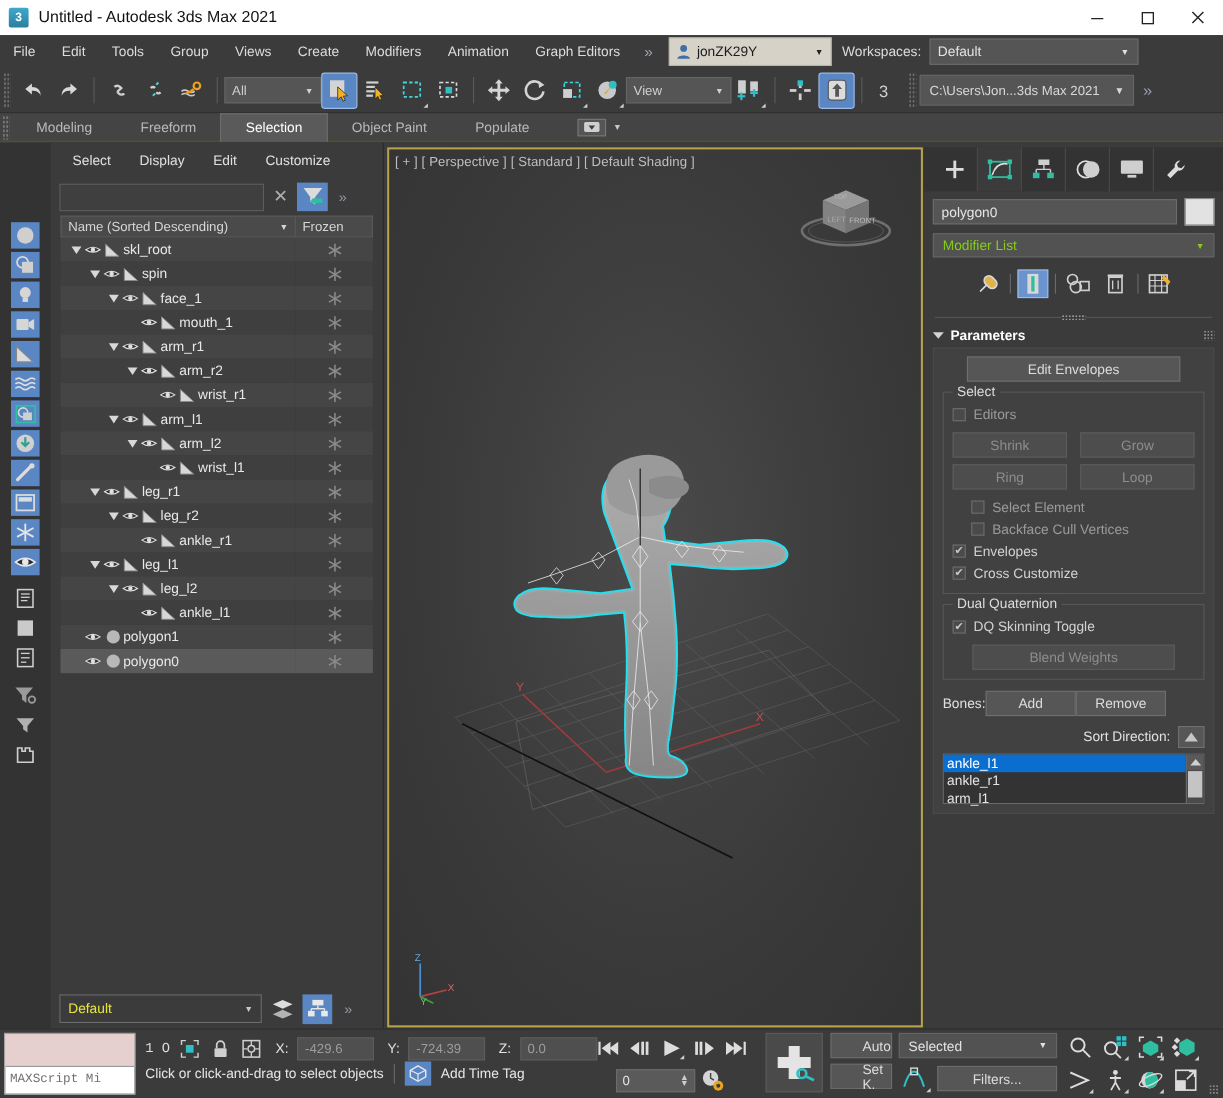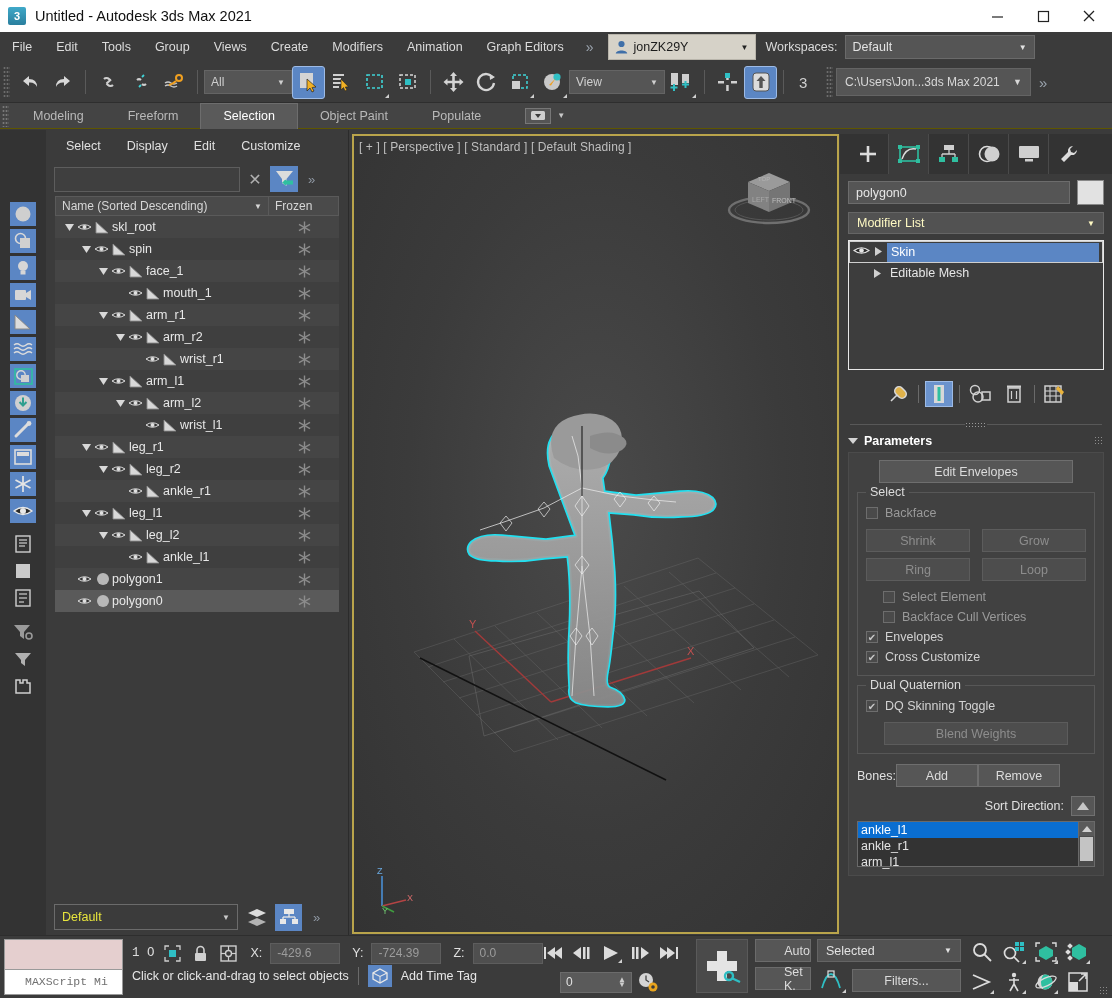--- a/index.html
+++ b/index.html
@@ -152,21 +152,21 @@
   .cmdpanel{ position:absolute;left:840px;top:134px;width:272px;height:800px;background:#3b3b3b;}
   .cmd-tabs{ display:flex;height:40px;background:#333333;padding-left:8px;}
   .cmd-tab{ width:40px;height:40px;display:flex;align-items:center;justify-content:center;}
   .cmd-tab.sel{ background:#3b3b3b;}
   .cmd-tab + .cmd-tab{ border-left:1px solid #4a4a4a;}
   .namerow{ display:flex;align-items:center;padding:6px 8px 0 8px;gap:7px;}
   .namefield{ flex:1;height:23px;background:#555;border:1px solid #6c6c6c;
     display:flex;align-items:center;padding:0 7px;font-size:12.5px;color:#e6e6e6;}
   .swatch{ width:27px;height:25px;background:#e2e2e2;border:1px solid #888;}
   .modlist-combo{ margin:7px 8px 0 8px;height:22px;background:#525252;border:1px solid #656565;
-    display:flex;align-items:center;padding:0 8px;font-size:12.5px;color:#fef9c3;}
+    display:flex;align-items:center;padding:0 8px;font-size:12.5px;color:#84cc16;}
   .modlist-combo .ar{ margin-left:auto;font-size:8px;}
   .modstack{ margin:6px 8px 0 8px;height:130px;background:#3d3d3d;border:1px solid #e8e8e8;}
   .mrow{ height:21px;display:flex;align-items:center;padding:0 3px;gap:4px;}
   .mrow.sel .mlabel{ background:#5b86c4;color:#fff;}
   .mlabel{ font-size:12.5px;color:#e6e6e6;padding:0 4px;flex:1;line-height:19px;}
   .mrow.sel{ border:1px solid #cfcfcf; height:22px;}
   .stackbtns{ display:flex;align-items:center;justify-content:center;gap:6px;height:36px;margin-top:6px;}
   .sbtn{ width:28px;height:26px;display:flex;align-items:center;justify-content:center;}
   .sbtn.on{ background:#6b93cd;border:1px solid #9dbbe6;}
   .vsep{ width:1px;height:18px;background:#6a6a6a;}
@@ -205,21 +205,21 @@
   .bitem{ height:16px;line-height:16px;font-size:12.5px;color:#e4e4e4;padding-left:3px;}
   .bitem.sel{ background:#0a6ed1;color:#fff;}
   .bscroll{ width:16px;background:#4b4b4b;border-left:1px solid #6a6a6a;position:relative;}
   .bscroll .up{ height:14px;display:flex;align-items:center;justify-content:center;background:#5a5a5a;}
   .bscroll .thumb{ position:absolute;top:15px;left:1px;right:1px;height:24px;background:#c4c4c4;}
 
   
   .statusarea{ position:absolute;left:0;top:935px;width:1112px;height:63px;background:#3b3b3b;border-top:1px solid #2e2e2e;}
   .mxs{ position:absolute;left:4px;top:3px;width:119px;height:56px;border:1px solid #9a9a9a;background:#fff;}
   .mxs .pinkbar{ height:30px;background:#e5cfcf;border-bottom:1px solid #9a9a9a;}
-  .mxs .lab{ font-family:"Liberation Mono",monospace;font-size:11.5px;color:#707070;padding:5px 20px;white-space:nowrap;overflow:hidden;}
+  .mxs .lab{ font-family:"Liberation Mono",monospace;font-size:11.5px;color:#707070;padding:5px 4px;white-space:nowrap;overflow:hidden;}
   .coordrow{ position:absolute;left:132px;top:3px;height:28px;display:flex;align-items:center;gap:8px;}
   .lockcount{ font-size:12.5px;color:#dcdcdc;font-family:"Liberation Mono",monospace;}
   .miniico{ width:20px;height:20px;display:flex;align-items:center;justify-content:center;}
   .coordlab{ font-size:12.5px;color:#e0e0e0;margin-left:4px;}
   .coordfield{ width:70px;height:21px;background:#4f4f4f;border:1px solid #5d5d5d;
     display:flex;align-items:center;padding:0 6px;font-size:12px;color:#9c9c9c;}
   .prompt{ position:absolute;left:132px;top:28px;height:24px;display:flex;align-items:center;gap:9px;}
   .prompt .txt{ font-size:12.5px;color:#e6e6e6;}
   .pbar{ width:1px;height:18px;background:#6a6a6a;}
   .timetagbtn{ width:24px;height:22px;background:#5b86c4;display:flex;align-items:center;justify-content:center;}
@@ -1347,45 +1347,20 @@
     <div class="namerow">
       <div class="namefield">polygon0</div>
       <div class="swatch"></div>
     </div>
 
     <div class="modlist-combo">
       <span>Modifier List</span>
       <span class="ar">▼</span>
     </div>
 
-    <div class="modstack">
-      <div class="mrow sel">
-        <span>
-          <svg width="17" height="11">
-              <path d="M1 5.5 Q8.5 0 16 5.5 Q8.5 11 1 5.5 Z" fill="#2b2b2b" stroke="#e4e4e4" stroke-width="1.1"></path>
-              <circle cx="8.5" cy="5.5" r="2.3" fill="#e4e4e4"></circle>
-            </svg>
-        </span>
-        <span>
-          <svg width="9" height="9">
-              <path d="M1 0 L8 4.5 L1 9 Z" fill="#d0d0d0"></path>
-            </svg>
-        </span>
-        <span class="mlabel">Skin</span>
-      </div>
-      <div class="mrow">
-        <span style="width:17px"></span>
-        <span>
-          <svg width="9" height="9">
-              <path d="M1 0 L8 4.5 L1 9 Z" fill="#d0d0d0"></path>
-            </svg>
-        </span>
-        <span class="mlabel">Editable Mesh</span>
-      </div>
-    </div>
 
     <div class="stackbtns">
       <div class="sbtn">
         <svg width="20" height="20">
             <path d="M3 17 L9 11 M8 10 a4 4 0 0 1 6 -6 l3 3 a4 4 0 0 1 -6 6 z" stroke="#d8d8d8" stroke-width="1.6" fill="#e0b24a"></path>
           </svg>
       </div>
       <div class="vsep"></div>
       <div class="sbtn on">
         <svg width="16" height="20">
@@ -1435,21 +1410,21 @@
         <span class="rollout-grip"></span>
       </div>
       <div class="rollout-body">
 
         <div class="btn" style="margin:0 22px;">Edit Envelopes</div>
 
         <div class="grp">
           <div class="grp-title">Select</div>
           <div class="cb-row">
             <span class="cbox"></span>
-            <span class="cb-label">Backface</span>
+            <span class="cb-label">Editors</span>
           </div>
           <div class="btn2">
             <div class="btn dim">Shrink</div>
             <div class="btn dim">Grow</div>
           </div>
           <div class="btn2">
             <div class="btn dim">Ring</div>
             <div class="btn dim">Loop</div>
           </div>
           <div class="cb-row" style="margin-top:6px;margin-left:17px;">

